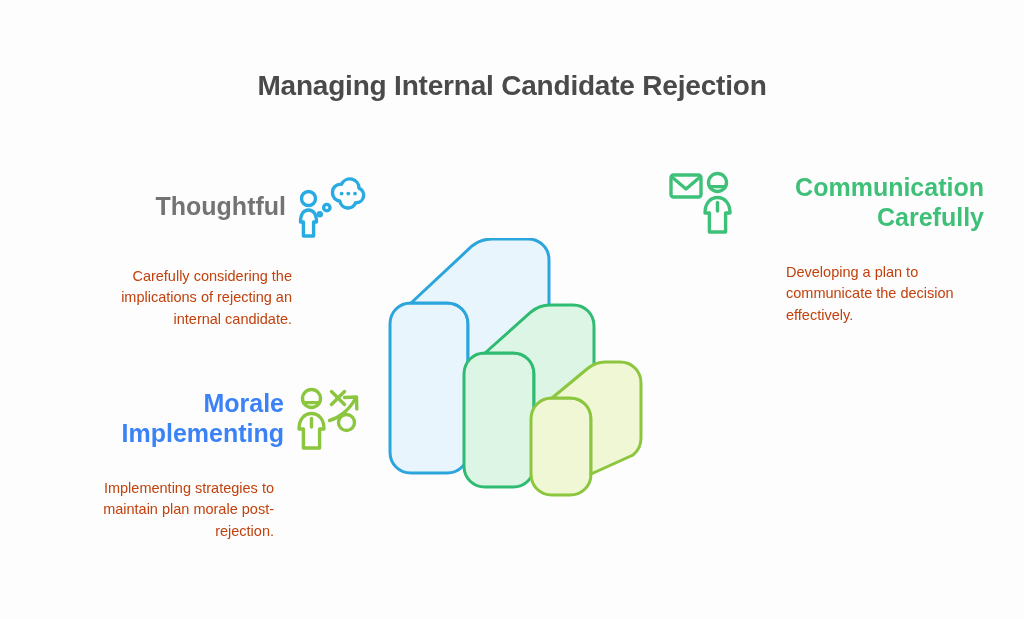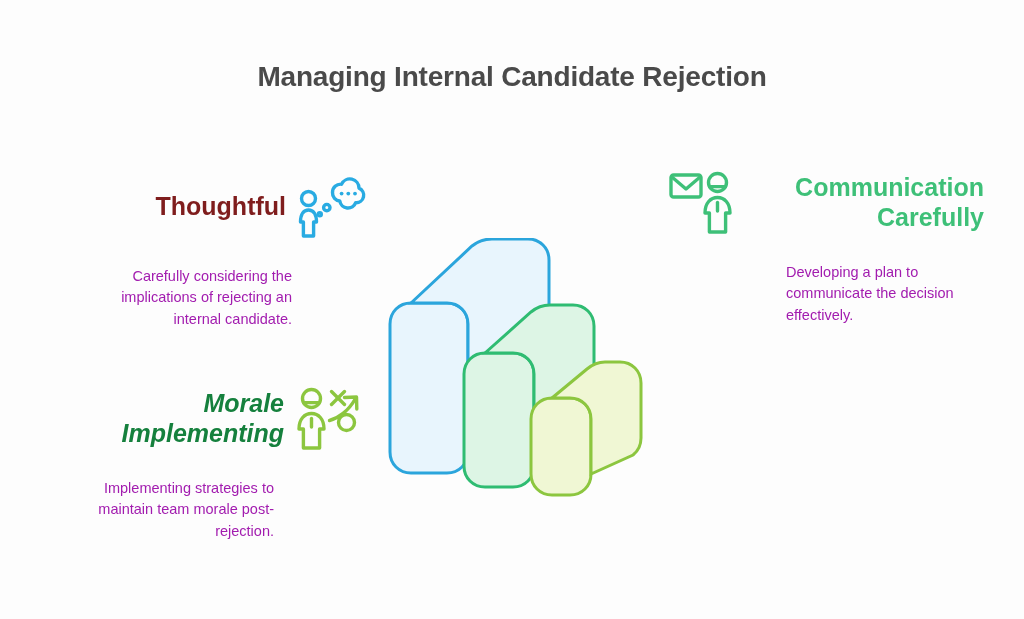--- a/index.html
+++ b/index.html
@@ -18,21 +18,21 @@
 
   .canvas {
     position: relative;
     width: 1024px;
     height: 619px;
   }
 
   
   .page-title {
     position: absolute;
-    top: 61px;
+    top: 70px;
     left: 0;
     width: 1024px;
     text-align: center;
     font-size: 28px;
     font-weight: bold;
     color: #4a4a4a;
     letter-spacing: -0.2px;
   }
 
   
@@ -61,46 +61,46 @@
   .feature-icon {
     flex: 0 0 auto;
     width: 72px;
     height: 72px;
     display: block;
   }
 
   .feature-desc {
     font-size: 14.5px;
     line-height: 1.48;
-    color: #a21caf;
+    color: #c2410c;
   }
   .feature-desc.ta-right { text-align: right; }
   .feature-desc.ta-left  { text-align: left; }
 
   
   #feature-thoughtful {
     left: 46px;
     top: 170px;
     width: 320px;
   }
-  #feature-thoughtful .feature-title { color: #7f1d1d; width: 212px; }
+  #feature-thoughtful .feature-title { color: #737373; width: 212px; }
   #feature-thoughtful .feature-icon { margin-left: 8px; }
   #feature-thoughtful .feature-desc {
     margin-top: 24px;
     width: 218px;
     margin-left: 28px;
   }
 
   
   #feature-morale {
     left: 46px;
     top: 382px;
     width: 320px;
   }
-  #feature-morale .feature-title { color: #15803d; width: 212px; font-style: italic; }
+  #feature-morale .feature-title { color: #3b82f6; width: 212px; }
   #feature-morale .feature-icon { margin-left: 10px; }
   #feature-morale .feature-desc {
     margin-top: 24px;
     width: 218px;
     margin-left: 10px;
   }
 
   
   #feature-communication {
     left: 668px;
@@ -192,21 +192,21 @@
           <path d="M50.5 9.5 L37.5 22.5"></path>
 
           <circle cx="52.5" cy="40.5" r="8"></circle>
 
           <path d="M35.5 38.5 C44 36.5 54.5 29 61.5 16.5"></path>
           <path d="M50.5 15.5 L62.5 15 L62.8 27"></path>
         </g>
       </svg>
     </div>
 
-    <div class="feature-desc ta-right">Implementing strategies to maintain team morale post-rejection.</div>
+    <div class="feature-desc ta-right">Implementing strategies to maintain plan morale post-rejection.</div>
   </div>
 
   <div class="feature" id="feature-communication">
 
     <div class="feature-head">
       <svg class="feature-icon" viewBox="0 0 72 72">
         <g fill="none" stroke="#3ec078" stroke-width="3.4" stroke-linecap="round" stroke-linejoin="round">
 
           <rect x="3" y="9" width="30" height="22" rx="2.6"></rect>
           <path d="M4.5 11.5 L18 23 L31.5 11.5"></path>

